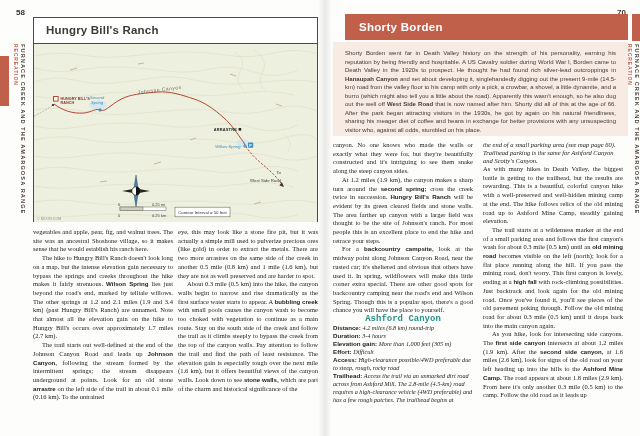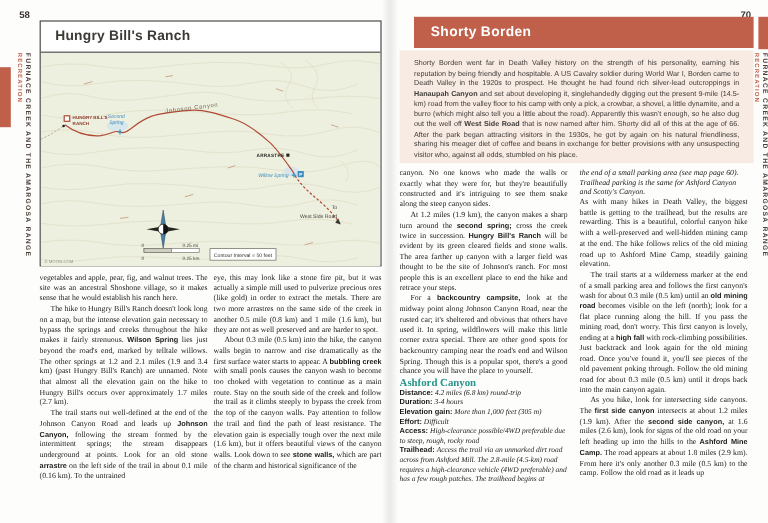--- a/index.html
+++ b/index.html
@@ -36,22 +36,22 @@
   .col p.ind{text-indent:9px;}
   .b{font-weight:bold;font-family:"Liberation Sans",sans-serif;font-size:6.1px;}
   .i{font-style:italic;}
   .banner{position:absolute;left:345px;top:14px;width:283px;height:26px;background:#c05f4a;
           color:#fff;font-family:"Liberation Sans",sans-serif;font-weight:bold;font-size:11.5px;
           letter-spacing:0.3px;display:flex;align-items:center;padding-left:14px;box-sizing:border-box;}
   .introbox{position:absolute;left:333px;top:42px;width:295px;height:94px;background:#f8ebe3;
             box-sizing:border-box;padding:7px 12px 0;font-family:"Liberation Sans",sans-serif;
             font-size:6px;line-height:8.5px;color:#3f3b38;text-align:justify;}
   .introbox .b{font-size:6px;}
-  .sechead{font-family:Liberation Serif, serif;font-weight:bold;font-size:9px;
-           color:#27948a;margin:5px 0 2px;text-align:left;}
+  .sechead{font-family:Liberation Mono, monospace;font-weight:bold;font-size:9px;
+           color:#27948a;margin:5px 0 2px;text-align:center;}
   .stat{margin:0;text-align:left;line-height:8px;}
   .sl{font-family:"Liberation Sans",sans-serif;font-weight:bold;font-size:6.2px;color:#1d1b1a;}
   .sv{font-style:italic;font-size:6.2px;}
 </style>
 </head>
 <body>
 
 <div class="spread">
 
   <div>

